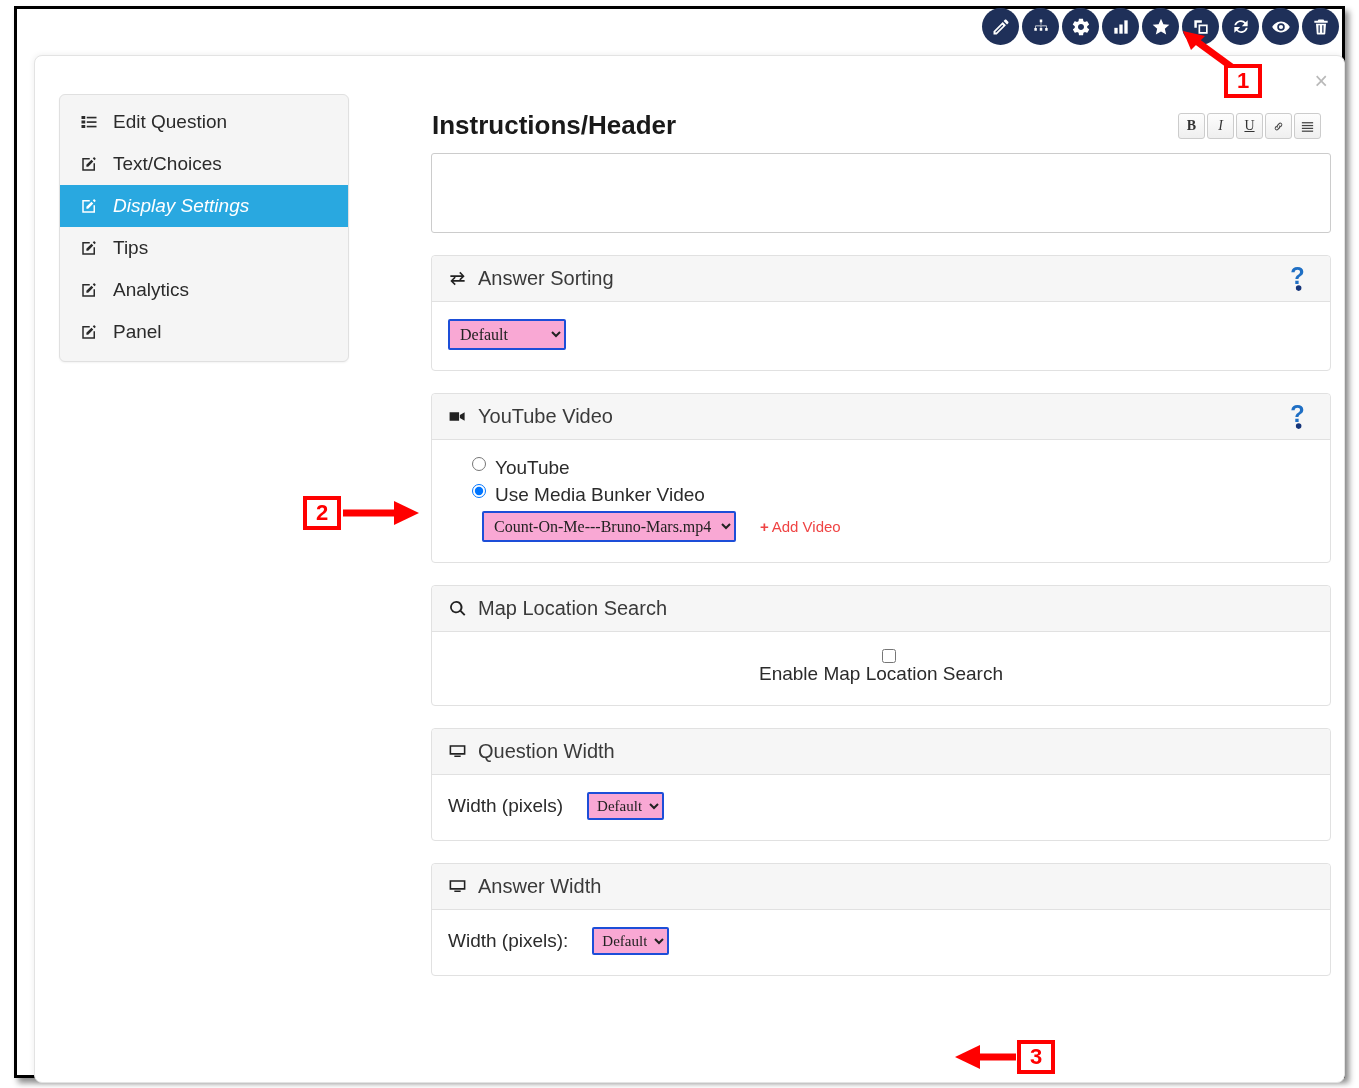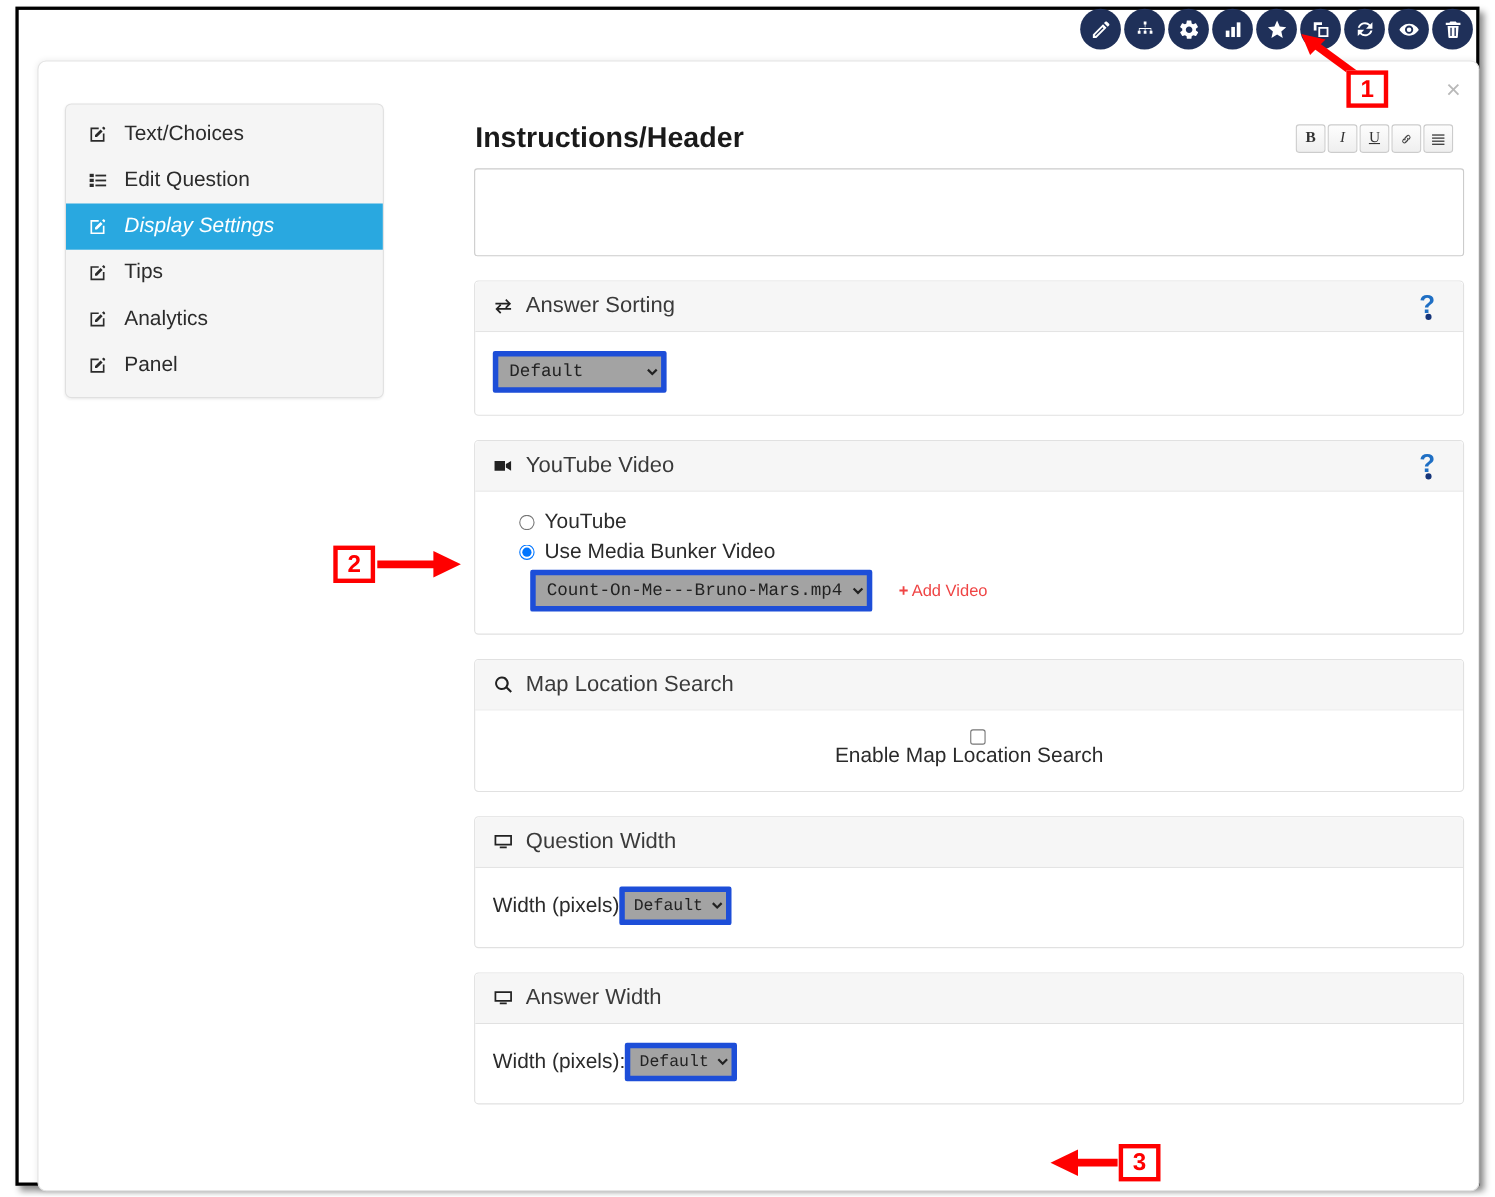--- a/index.html
+++ b/index.html
@@ -121,44 +121,44 @@
     border-radius:4px 4px 0 0;
   }
   .panel-head .phi{ display:inline-flex; margin-right:11px; }
   .panel-head .phi svg{ width:19px;height:19px; fill:#222; }
   .panel-title{ font-size:20px; color:#3a3a3a; }
   .help-q{ position:absolute; right:16px; top:8px; cursor:pointer; }
   .help-q svg{ width:26px;height:30px; }
   .panel-body{ padding:17px 16px 20px 16px; }
 
   select.sel{
-    font-family:Liberation Mono, monospace;
+    font-family:Liberation Serif, serif;
     font-size:16px; color:#222;
-    border:5px solid #1d4ed8; border-radius:2px;
-    background:#a3a3a3; padding:4px 6px; outline:none;
+    border:2px solid #1d4ed8; border-radius:2px;
+    background:#f9a8d4; padding:4px 6px; outline:none;
     cursor:pointer;
   }
   select.sel-sm{ font-size:15px; padding:3px 4px; }
 
-  .radio-row{ display:flex; align-items:center; margin-bottom:5px; }
+  .radio-row{ display:flex; margin-bottom:5px; }
   .radio-row input[type=radio]{ margin:0 9px 0 24px; width:14px;height:14px; cursor:pointer;}
   .radio-row label{ font-size:19px; color:#2b2b2b; cursor:pointer; }
   .chk-row{ display:flex; align-items:center;flex-direction:column; }
   .chk-row input[type=checkbox]{ margin:0 9px 0 24px; width:14px;height:14px; cursor:pointer;}
   .chk-row label{ font-size:19px; color:#2b2b2b; cursor:pointer; }
 
   .vid-row{ display:flex; align-items:center; margin:5px 0 0 34px; }
   .add-video{
     margin-left:24px; font-size:15px; color:#ef4444;
     cursor:pointer; white-space:nowrap;
   }
   .add-video .plus{ font-weight:bold; margin-right:3px; }
 
   .width-row{ display:flex; align-items:center; }
-  .width-label{ font-size:19px; color:#2b2b2b; margin-right:0; }
+  .width-label{ font-size:19px; color:#2b2b2b; margin-right:24px; }
 
   
   .marker{
     position:absolute; z-index:60;
     background:#fff; border:4px solid #ff0000;
     color:#ff0000; font-size:22px; font-weight:bold;
     font-family:"Liberation Sans", sans-serif;
     display:flex; align-items:center; justify-content:center;
     width:38px; height:34px;
   }
@@ -221,38 +221,38 @@
 
   <div id="modal-panel">
 
     <div id="close-x">×</div>
 
     <div id="sidebar">
 
       <div class="side-item">
         <span class="sic">
           <svg viewBox="0 0 24 24">
-              <path class="st" d="M3 4h10v2H5v13h13v-8h2v10H3V4zm17.6.3l-1 -1c-.4-.4-1-.4-1.4 0L17 4.5l2.4 2.4 1.2-1.2c.4-.4.4-1 0-1.4zM8.5 13.1v2.4h2.4l6.8-6.8L15.3 6.3 8.5 13.1z"></path>
-            </svg>
-        </span>
-        <span>Text/Choices</span>
-      </div>
-
-      <div class="side-item">
-        <span class="sic">
-          <svg viewBox="0 0 24 24">
               <rect class="st" x="2" y="4" width="5" height="4"></rect>
               <rect class="st" x="9" y="5" width="13" height="2.2"></rect>
               <rect class="st" x="2" y="10" width="5" height="4"></rect>
               <rect class="st" x="9" y="11" width="13" height="2.2"></rect>
               <rect class="st" x="2" y="16" width="5" height="4"></rect>
               <rect class="st" x="9" y="17" width="13" height="2.2"></rect>
             </svg>
         </span>
         <span>Edit Question</span>
+      </div>
+
+      <div class="side-item">
+        <span class="sic">
+          <svg viewBox="0 0 24 24">
+              <path class="st" d="M3 4h10v2H5v13h13v-8h2v10H3V4zm17.6.3l-1 -1c-.4-.4-1-.4-1.4 0L17 4.5l2.4 2.4 1.2-1.2c.4-.4.4-1 0-1.4zM8.5 13.1v2.4h2.4l6.8-6.8L15.3 6.3 8.5 13.1z"></path>
+            </svg>
+        </span>
+        <span>Text/Choices</span>
       </div>
 
 
       <div class="side-item active">
         <span class="sic">
           <svg viewBox="0 0 24 24">
               <path class="st" d="M3 4h10v2H5v13h13v-8h2v10H3V4zm17.6.3l-1 -1c-.4-.4-1-.4-1.4 0L17 4.5l2.4 2.4 1.2-1.2c.4-.4.4-1 0-1.4zM8.5 13.1v2.4h2.4l6.8-6.8L15.3 6.3 8.5 13.1z"></path>
             </svg>
         </span>
         <span>Display Settings</span>

